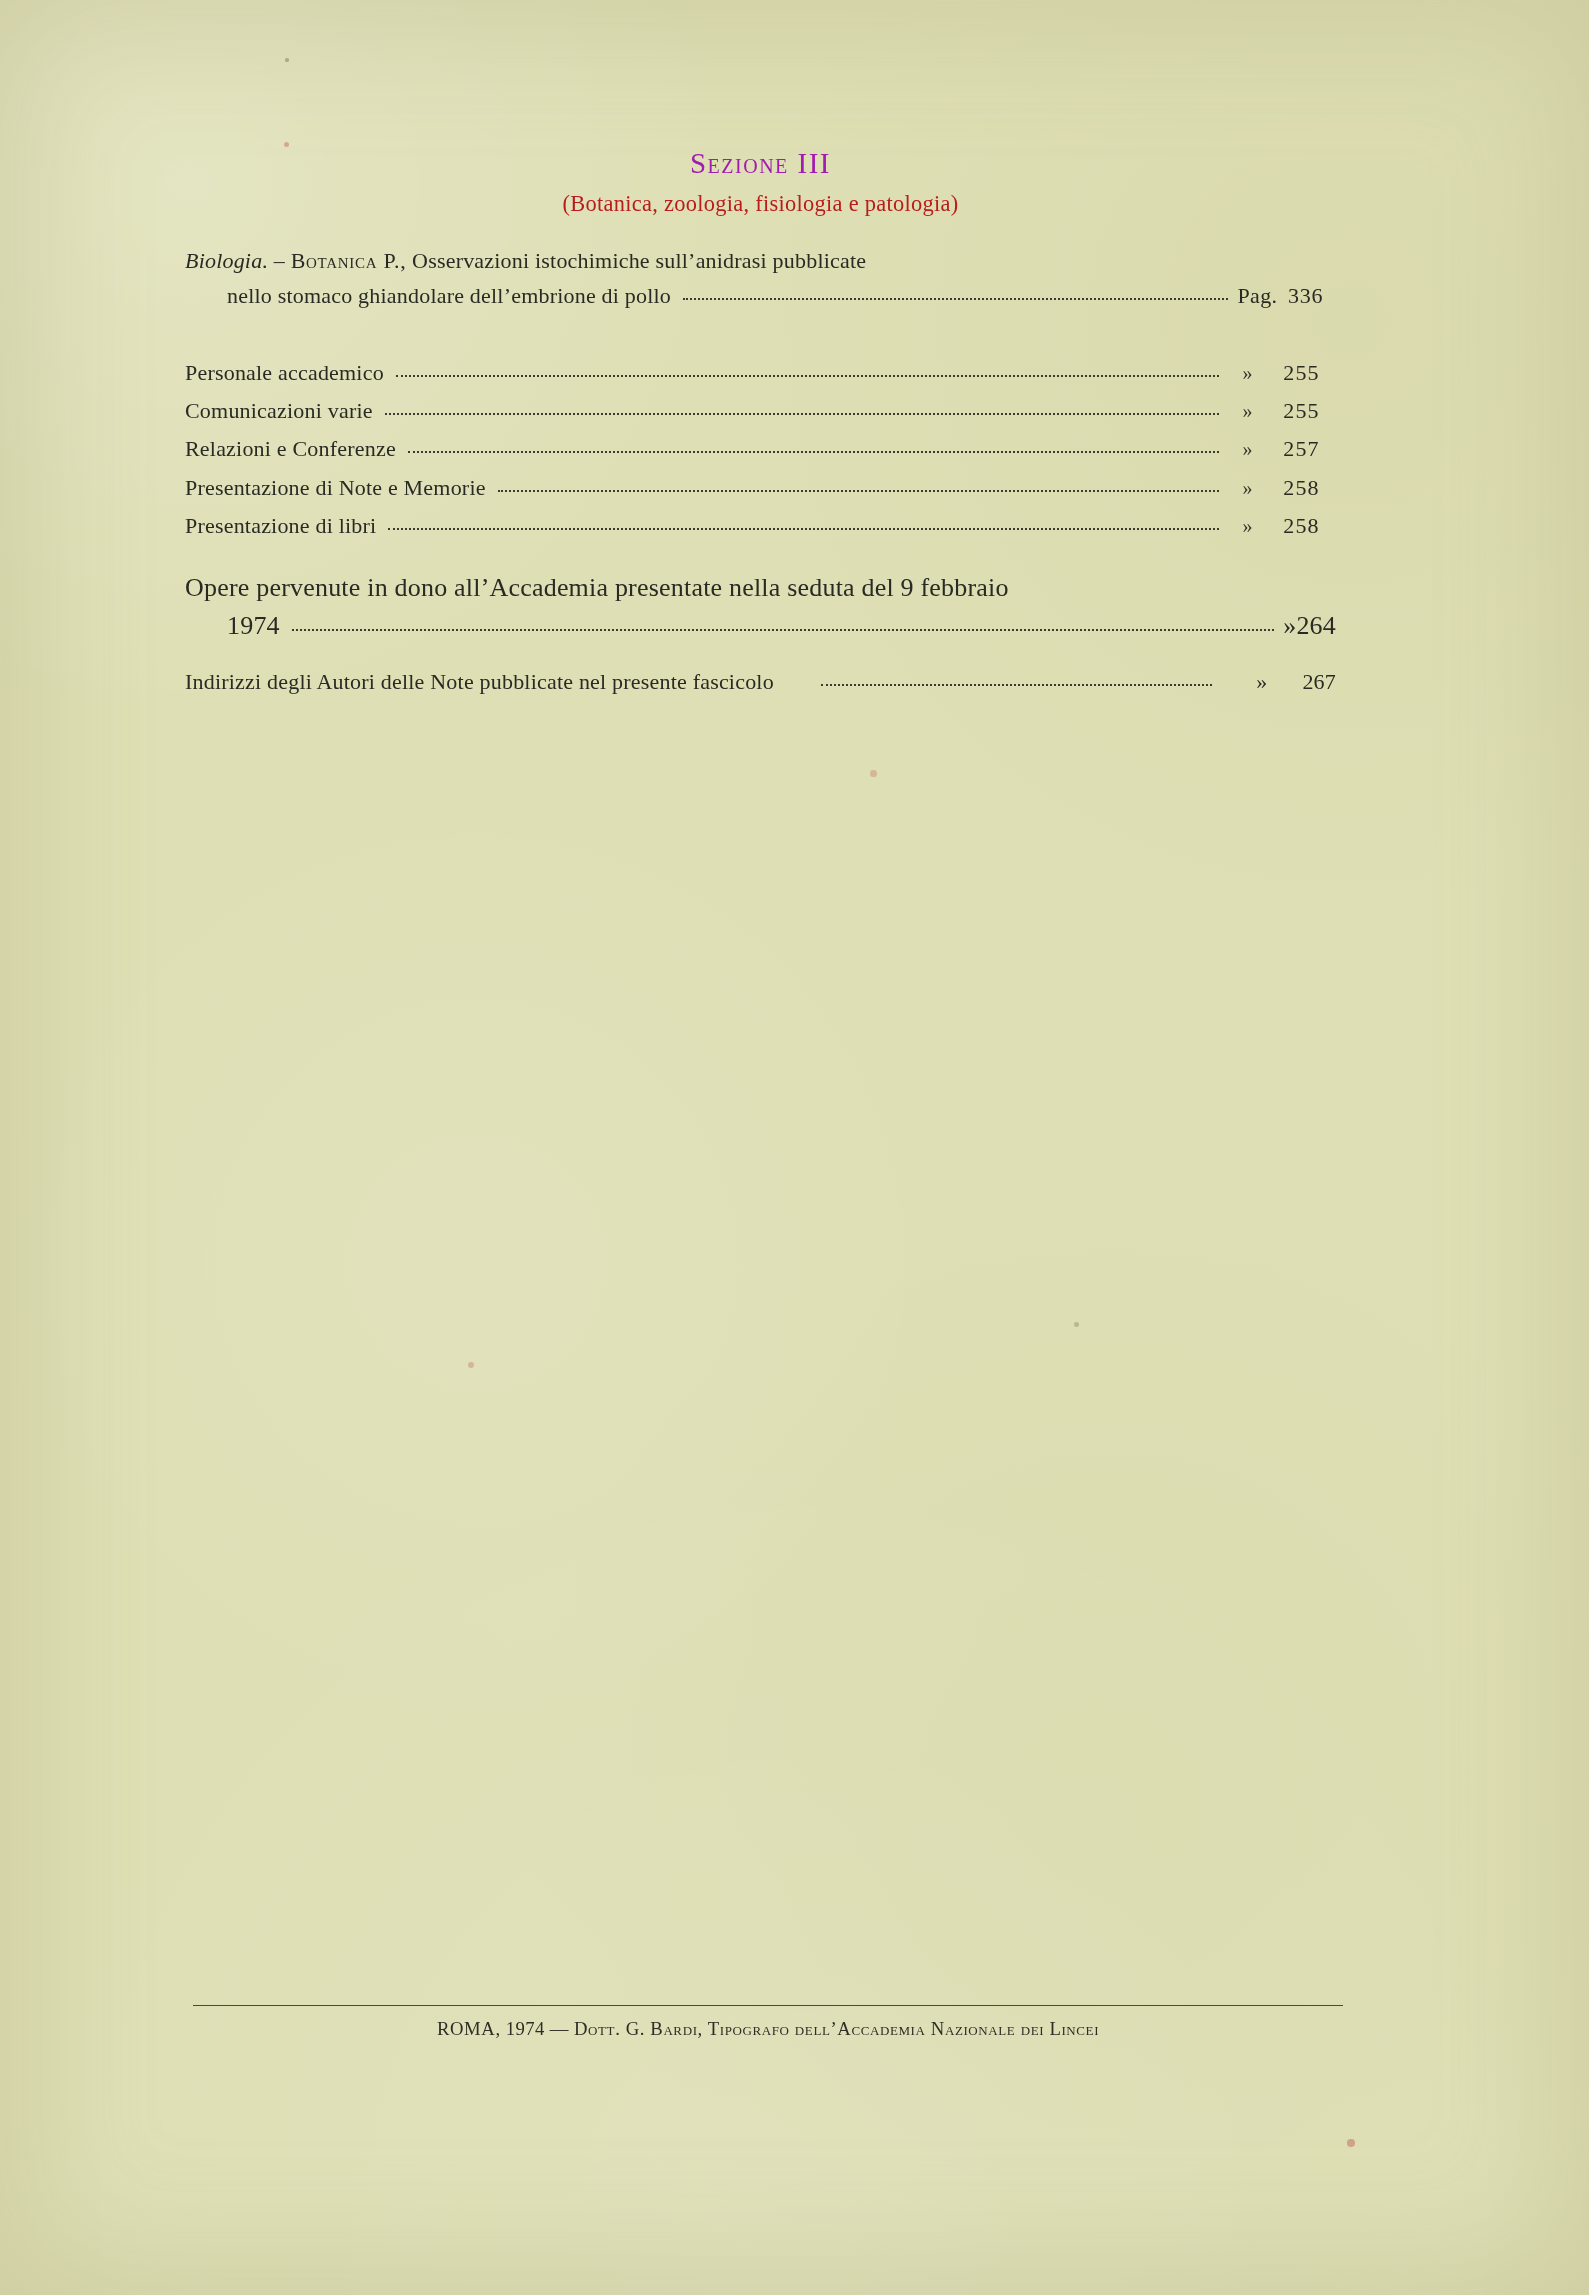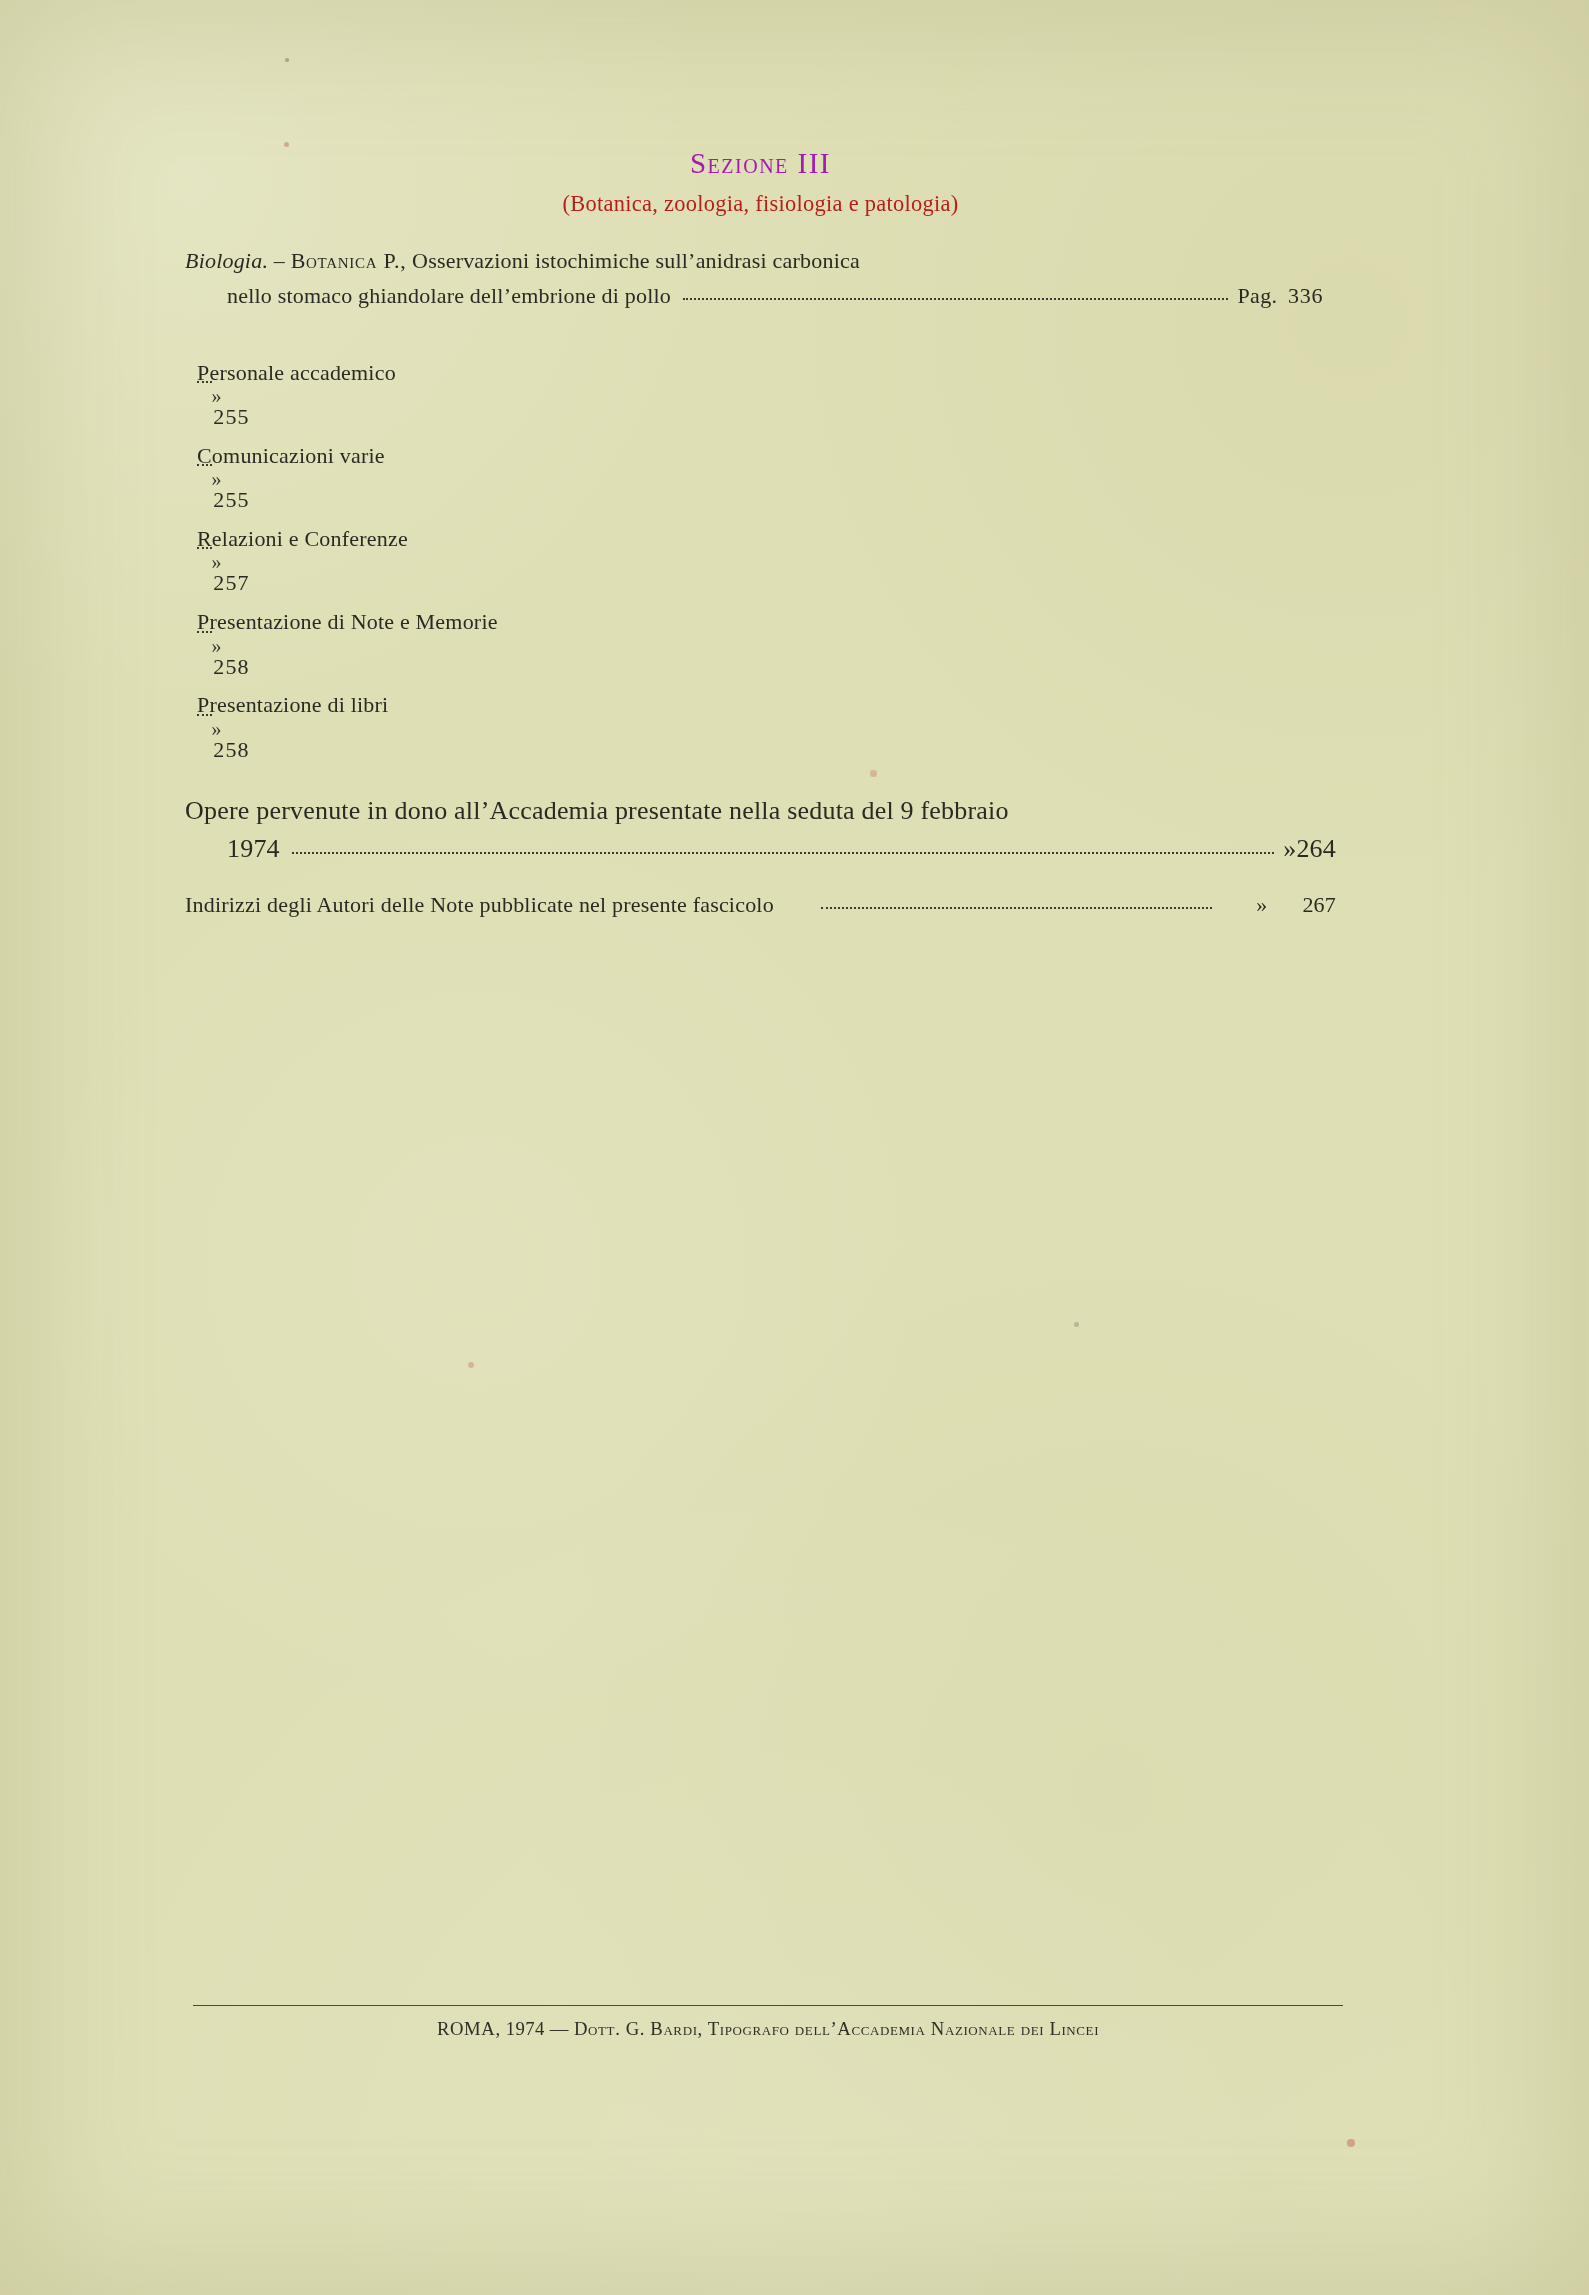--- a/index.html
+++ b/index.html
@@ -122,21 +122,20 @@
   .entries {
     margin-top: 42px;
   }
   .entry {
     display: flex;
     align-items: baseline;
     font-size: 22px;
     line-height: 1.0;
     padding: 8.2px 0;
     letter-spacing: 0.2px;
-    flex-direction: column;
   }
   .entry .txt { white-space: nowrap; }
   .entry .guill {
     width: 39px;
     text-align: center;
     font-size: 20px;
     color: #33332a;
   }
   .entry .num {
     width: 69px;
@@ -210,21 +209,21 @@
   <div class="content">
 
     <h1 class="section-title smallcaps">Sezione III</h1>
     <div class="section-sub">(Botanica, zoologia, fisiologia e patologia)</div>
 
     <div class="article">
       <div class="article-line1">
         <span class="lead">Biologia.</span>
         <span class="dash">–</span>
         <span class="author">Botanica P.,</span>
-        <span>Osservazioni  istochimiche  sull’anidrasi  carbonica</span>
+        <span>Osservazioni  istochimiche  sull’anidrasi  pubblicate</span>
       </div>
       <div class="article-line2">
         <span class="txt">nello stomaco ghiandolare dell’embrione di pollo</span>
         <span class="leader"></span>
         <span class="pag-label">Pag.</span>
         <span class="pagenum">336</span>
       </div>
     </div>
 
     <div class="entries">

